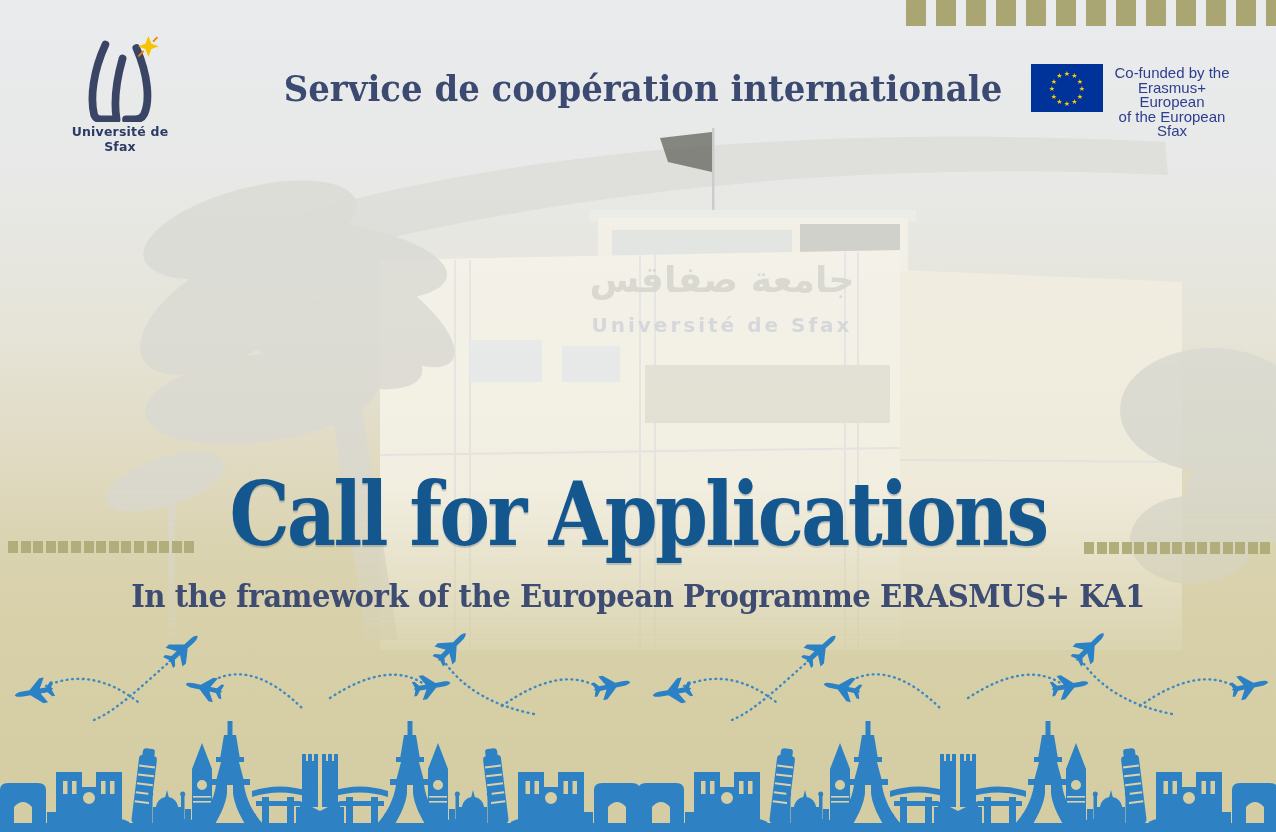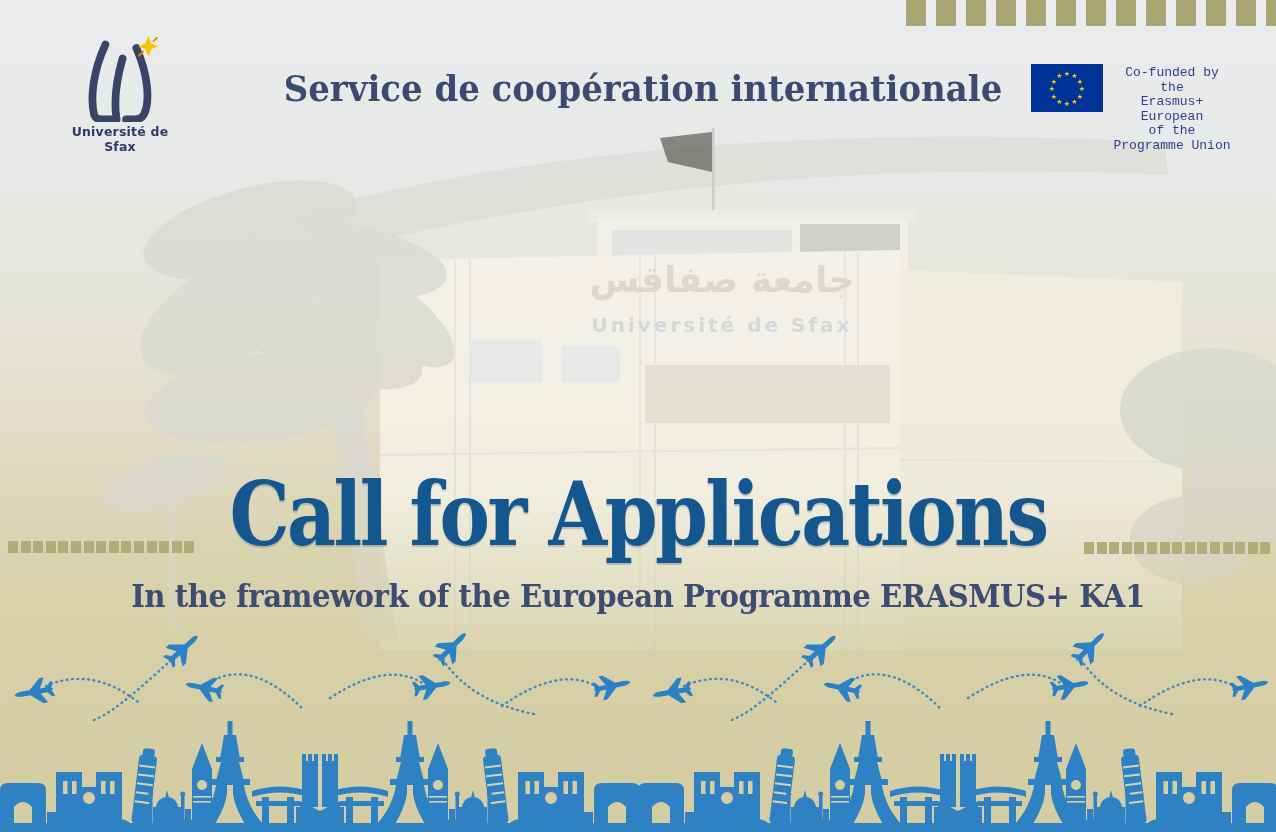--- a/index.html
+++ b/index.html
@@ -19,22 +19,22 @@
   }
   .logo{position:absolute;left:62px;top:36px;width:116px;text-align:center;}
   .logo svg{display:block;margin:0 auto 2px;}
   .logo-caption{font-family:"DejaVu Sans",sans-serif;font-weight:bold;font-size:12.5px;color:#2c3a66;letter-spacing:.2px;}
   .service-title{
     position:absolute;left:10px;right:0;top:68px;text-align:center;
     font-weight:bold;font-size:35px;color:#3c4a72;transform:scaleX(.97);letter-spacing:0;
   }
   .eu-block{position:absolute;top:64px;right:42px;display:flex;align-items:flex-start;gap:7px;}
   .eu-text{
-    width:124px;text-align:center;font-family:Liberation Mono, monospace;
-    font-size:13px;line-height:14.5px;color:#2d3e8f;padding-top:2px;
+    width:124px;text-align:center;font-family:Liberation Sans, sans-serif;
+    font-size:15px;line-height:14.5px;color:#2d3e8f;padding-top:2px;
   }
   .hero-title{
     position:absolute;left:0;right:0;top:470px;margin:0;text-align:center;
     font-weight:bold;font-size:88px;line-height:1;color:#14578f;
     transform:scaleX(.86);letter-spacing:-3px;
     text-shadow:0 2px 1px rgba(16,55,95,.22);
   }
   .hero-subtitle{
     position:absolute;left:0;right:0;top:578px;margin:0;text-align:center;
     font-weight:bold;font-size:31px;color:#3e4c73;transform:scaleX(.94);letter-spacing:-.5px;
@@ -136,21 +136,21 @@
           <text x="28.5" y="40">★</text>
           <text x="23" y="34.5">★</text>
         <text x="21" y="27">★</text>
           <text x="23" y="19.5">★</text>
           <text x="28.5" y="14">★</text>
       </g>
     </svg>
     <div class="eu-text">
       <div>Co-funded by the</div>
       <div>Erasmus+ European</div>
-      <div>of the Programme Union</div>
+      <div>of the European Sfax</div>
     </div>
   </div>
 
   <div class="dots-row dots-left"></div>
   <div class="dots-row dots-right"></div>
 
   <h1 class="hero-title">Call for Applications</h1>
   <h2 class="hero-subtitle">In the framework of the European Programme ERASMUS+ KA1</h2>
 
   <svg class="planes-layer" viewBox="0 0 1276 112" aria-hidden="true">

